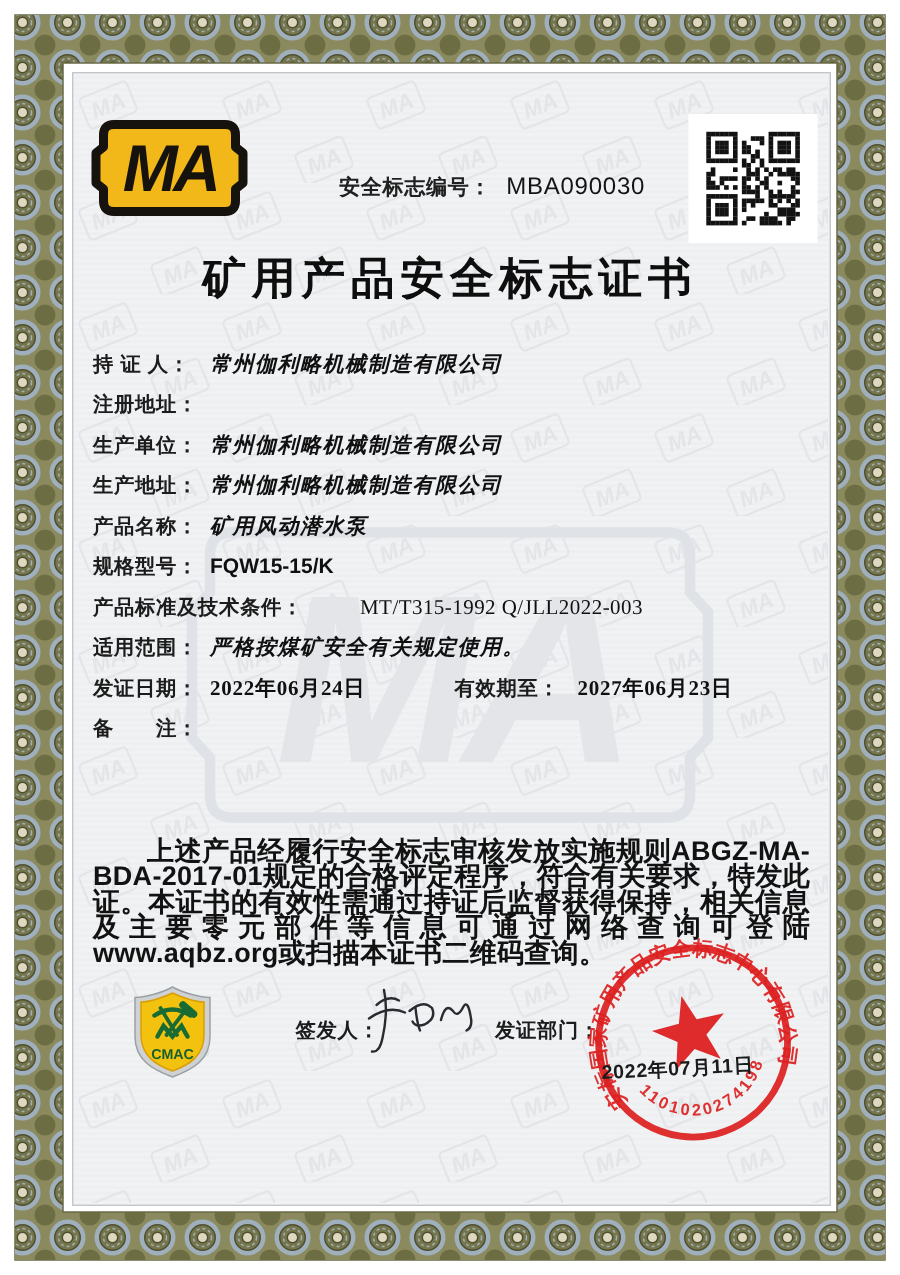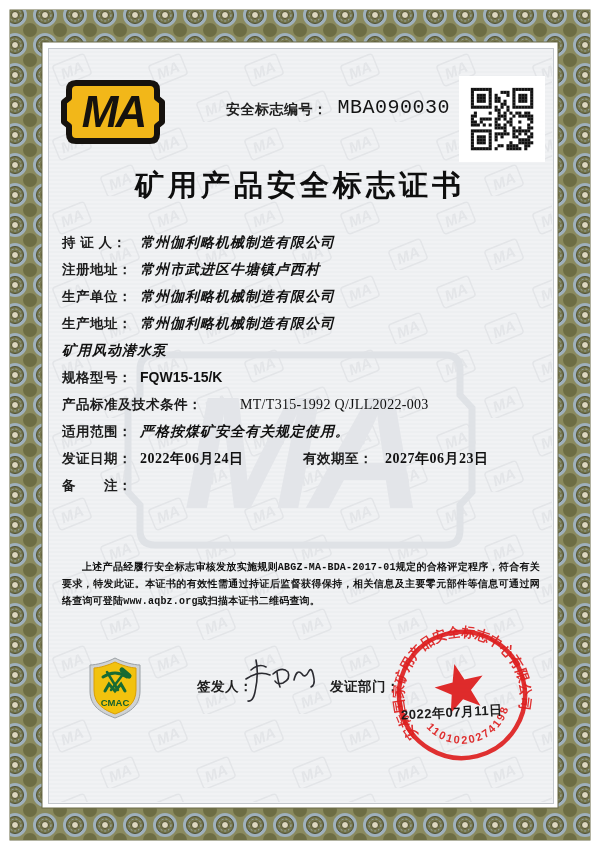--- a/index.html
+++ b/index.html
@@ -4,38 +4,38 @@
 <style>
   html,body{margin:0;padding:0;background:#ffffff;}
   .page{position:relative;width:600px;height:850px;background:#ffffff;overflow:hidden;
         font-family:"Liberation Sans",sans-serif;color:#1a1a1a;}
   .frame-svg{position:absolute;left:0;top:0;}
   .inner{position:absolute;left:48px;top:48px;width:504px;height:754px;
          background:repeating-linear-gradient(180deg,#f1f2f4 0 2px,#edeff1 2px 4px);
          border:1px solid #c3c7cc;}
   .wm-svg{position:absolute;left:48px;top:48px;pointer-events:none;}
   .ma-logo{position:absolute;left:60px;top:77px;}
-  .code-line{position:absolute;left:226px;top:96px;display:flex;align-items:flex-end;gap:10px;white-space:nowrap;}
+  .code-line{position:absolute;left:226px;top:116px;display:flex;align-items:flex-start;gap:10px;white-space:nowrap;}
   .code-label{font-size:14px;font-weight:600;letter-spacing:.5px;color:#202020;}
-  .code-value{font-family:Liberation Mono, monospace;font-size:20px;color:#141414;letter-spacing:.5px;}
+  .code-value{font-family:Liberation Sans, sans-serif;font-size:16px;color:#141414;letter-spacing:.5px;}
   .qr-wrap{position:absolute;left:459px;top:76px;width:86px;height:86px;background:#fff;}
   .cert-title{position:absolute;left:0;top:166px;width:600px;text-align:center;
               font-size:29px;font-weight:800;letter-spacing:4px;color:#0e0e0e;}
   .fields{position:absolute;left:62px;top:229px;width:478px;}
   .frow{display:flex;align-items:baseline;line-height:27px;height:27px;white-space:nowrap;}
   .flabel{font-size:13.5px;font-weight:700;color:#1c1c1c;width:78px;flex:none;letter-spacing:.5px;}
   .flabel.wide{width:auto;margin-right:38px;}
   .fvalue{font-family:"Liberation Serif",serif;font-weight:700;font-style:italic;font-size:14px;color:#101010;letter-spacing:1px;}
   .fvalue.latin-bold{font-family:"Liberation Sans",sans-serif;font-style:normal;letter-spacing:0;}
   .fvalue.latin-plain{font-family:"Liberation Serif",serif;font-style:normal;font-weight:500;letter-spacing:.3px;}
   .fvalue.date{font-style:normal;letter-spacing:.5px;}
   .fvalue.v1{width:163px;flex:none;}
   .flabel.l2{width:82px;}
   .statement{position:absolute;left:62px;top:559px;width:478px;
-             font-family:Liberation Mono, monospace;font-weight:700;font-size:10px;
+             font-family:Liberation Sans, sans-serif;font-weight:700;font-size:18px;
              line-height:17px;color:#121212;text-align:justify;text-indent:2em;letter-spacing:.2px;}
   .shield{position:absolute;left:88px;top:657px;}
   .signer-label,.dept-label{position:absolute;font-size:13.5px;font-weight:700;color:#1c1c1c;letter-spacing:.5px;text-align:center;}
   .signer-label{left:197px;top:678px;}
   .dept-label{left:330px;top:678px;}
   .signature{position:absolute;left:237px;top:652px;}
   .stamp{position:absolute;left:382px;top:615px;transform:rotate(-14deg);}
   .stamp-date{position:absolute;left:401px;top:703px;width:130px;font-size:13px;font-weight:700;
               color:#1b1b1b;letter-spacing:.5px;transform:rotate(-3deg);z-index:5;}
 </style>
@@ -330,31 +330,31 @@
 
   <div class="cert-title">矿用产品安全标志证书</div>
 
   <div class="fields">
     <div class="frow">
       <span class="flabel">持 证 人：</span>
       <span class="fvalue">常州伽利略机械制造有限公司</span>
     </div>
     <div class="frow">
       <span class="flabel">注册地址：</span>
-      <span class="fvalue">常州市武进区牛塘镇卢西村</span>
     </div>
     <div class="frow">
       <span class="flabel">生产单位：</span>
       <span class="fvalue">常州伽利略机械制造有限公司</span>
     </div>
     <div class="frow">
       <span class="flabel">生产地址：</span>
       <span class="fvalue">常州伽利略机械制造有限公司</span>
     </div>
     <div class="frow">
+      <span class="flabel">产品名称：</span>
       <span class="fvalue">矿用风动潜水泵</span>
     </div>
     <div class="frow">
       <span class="flabel">规格型号：</span>
       <span class="fvalue latin-bold">FQW15-15/K</span>
     </div>
     <div class="frow">
       <span class="flabel wide">产品标准及技术条件：</span>
       <span class="fvalue latin-plain">MT/T315-1992 Q/JLL2022-003</span>
     </div>

